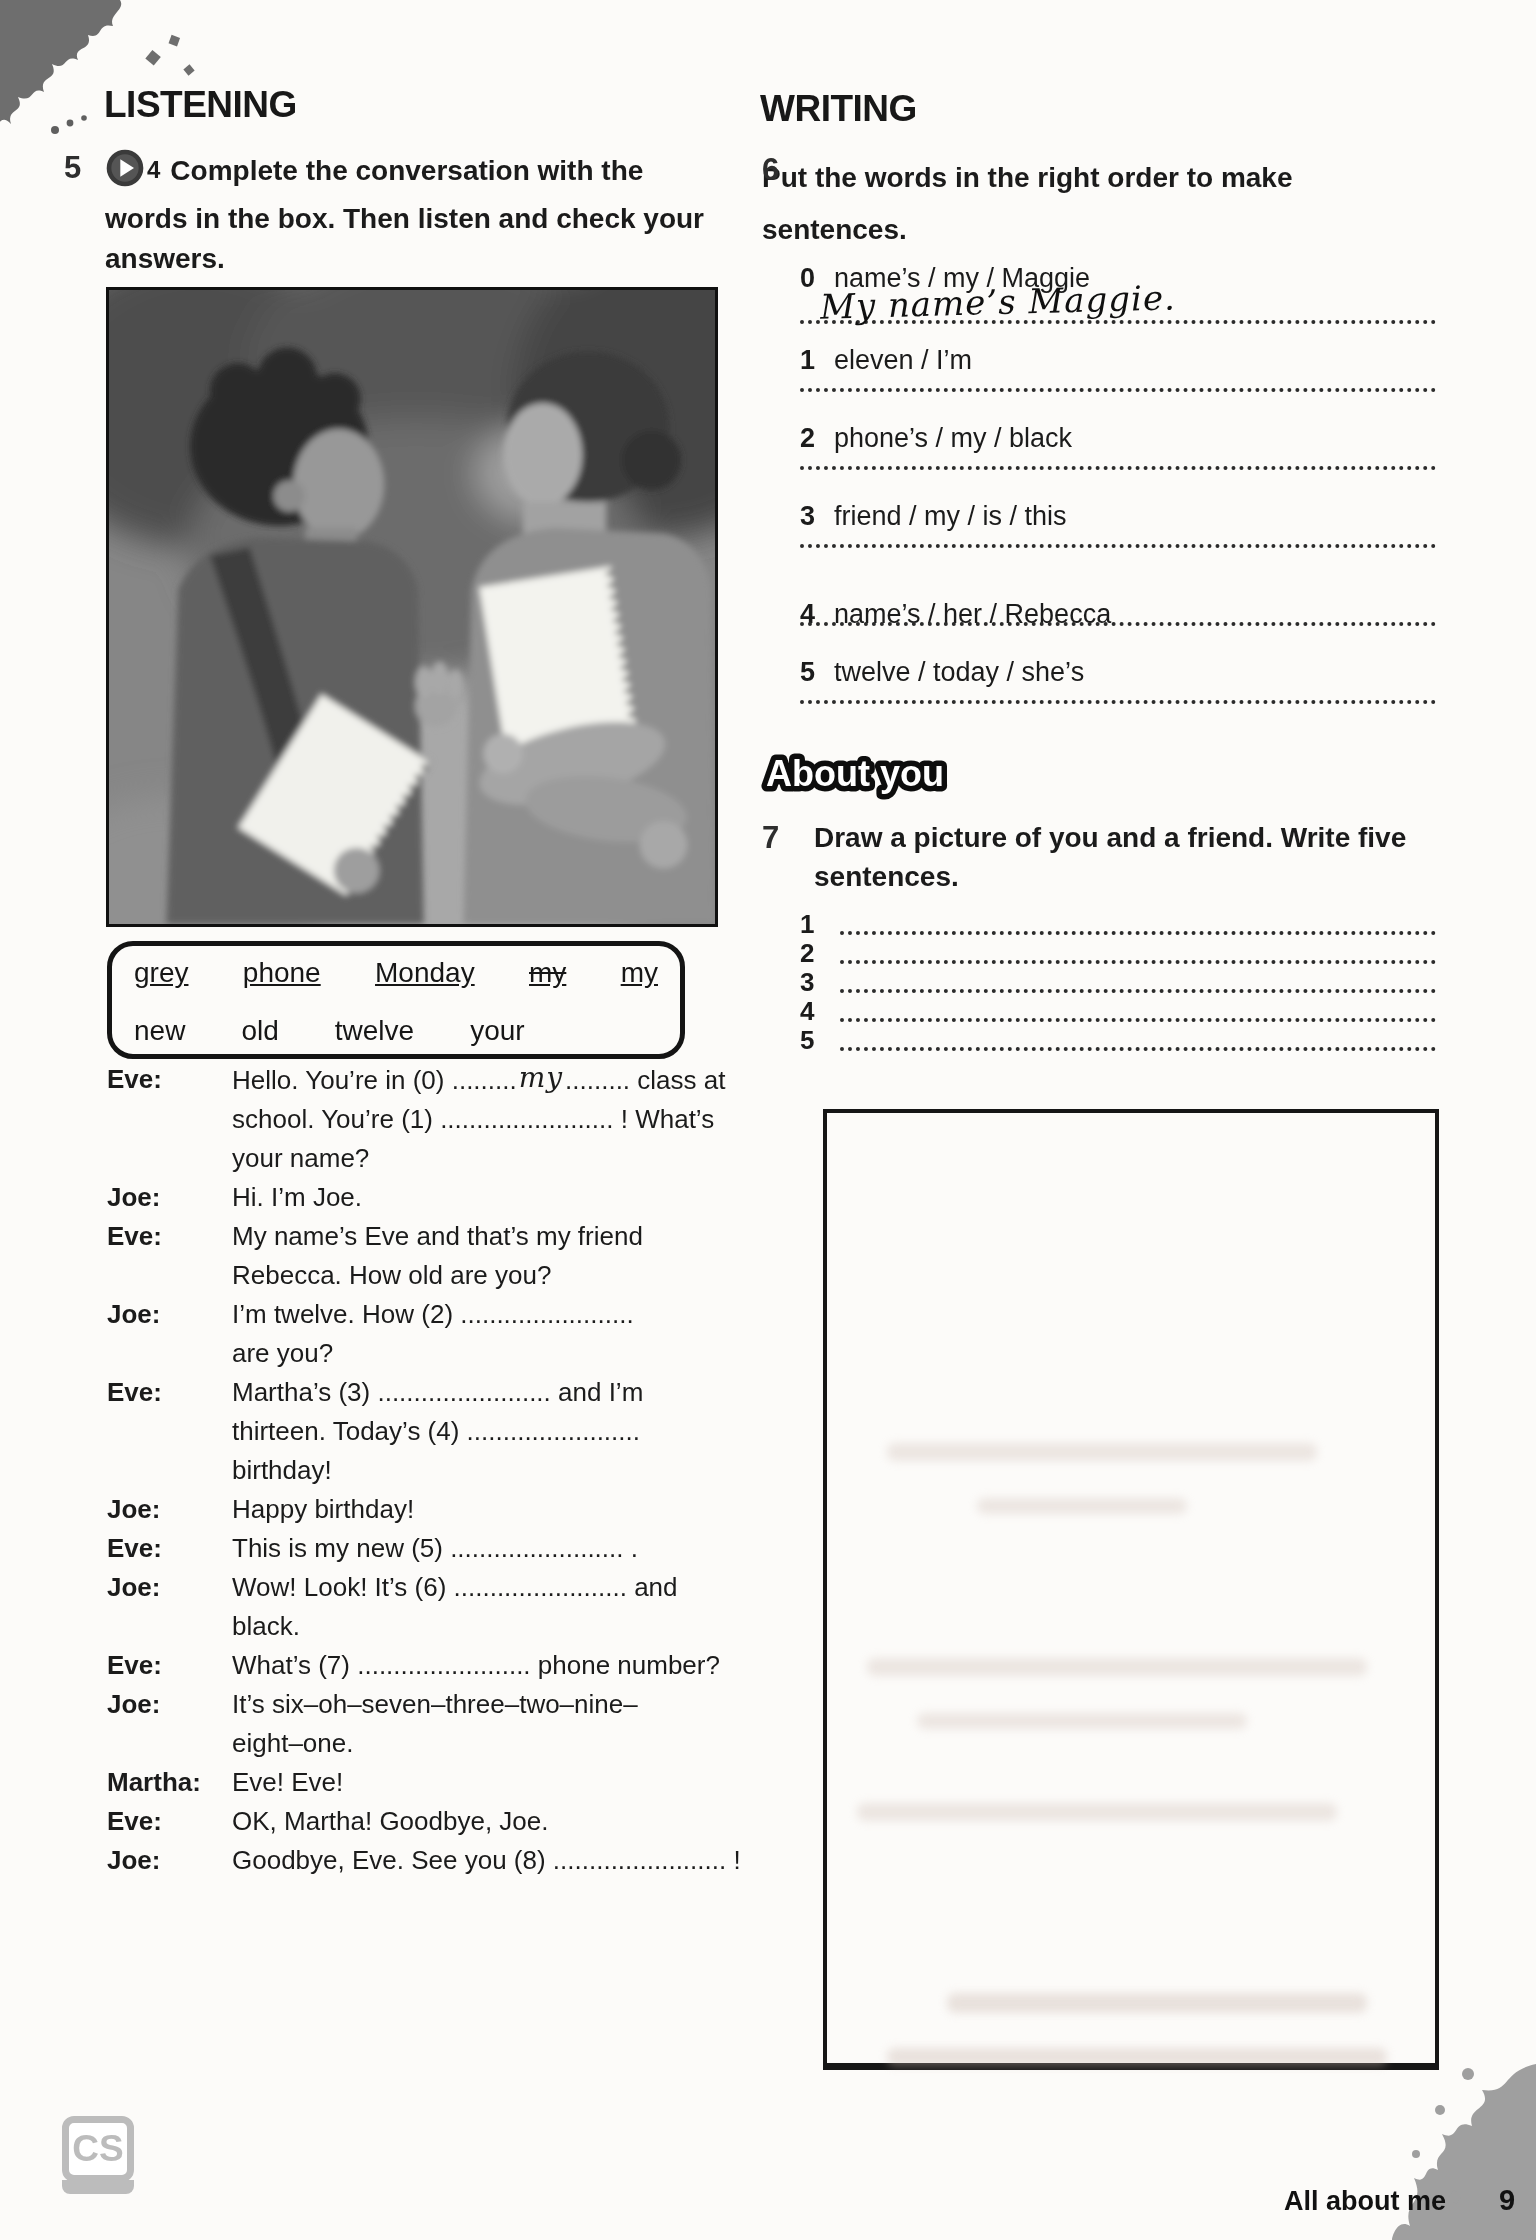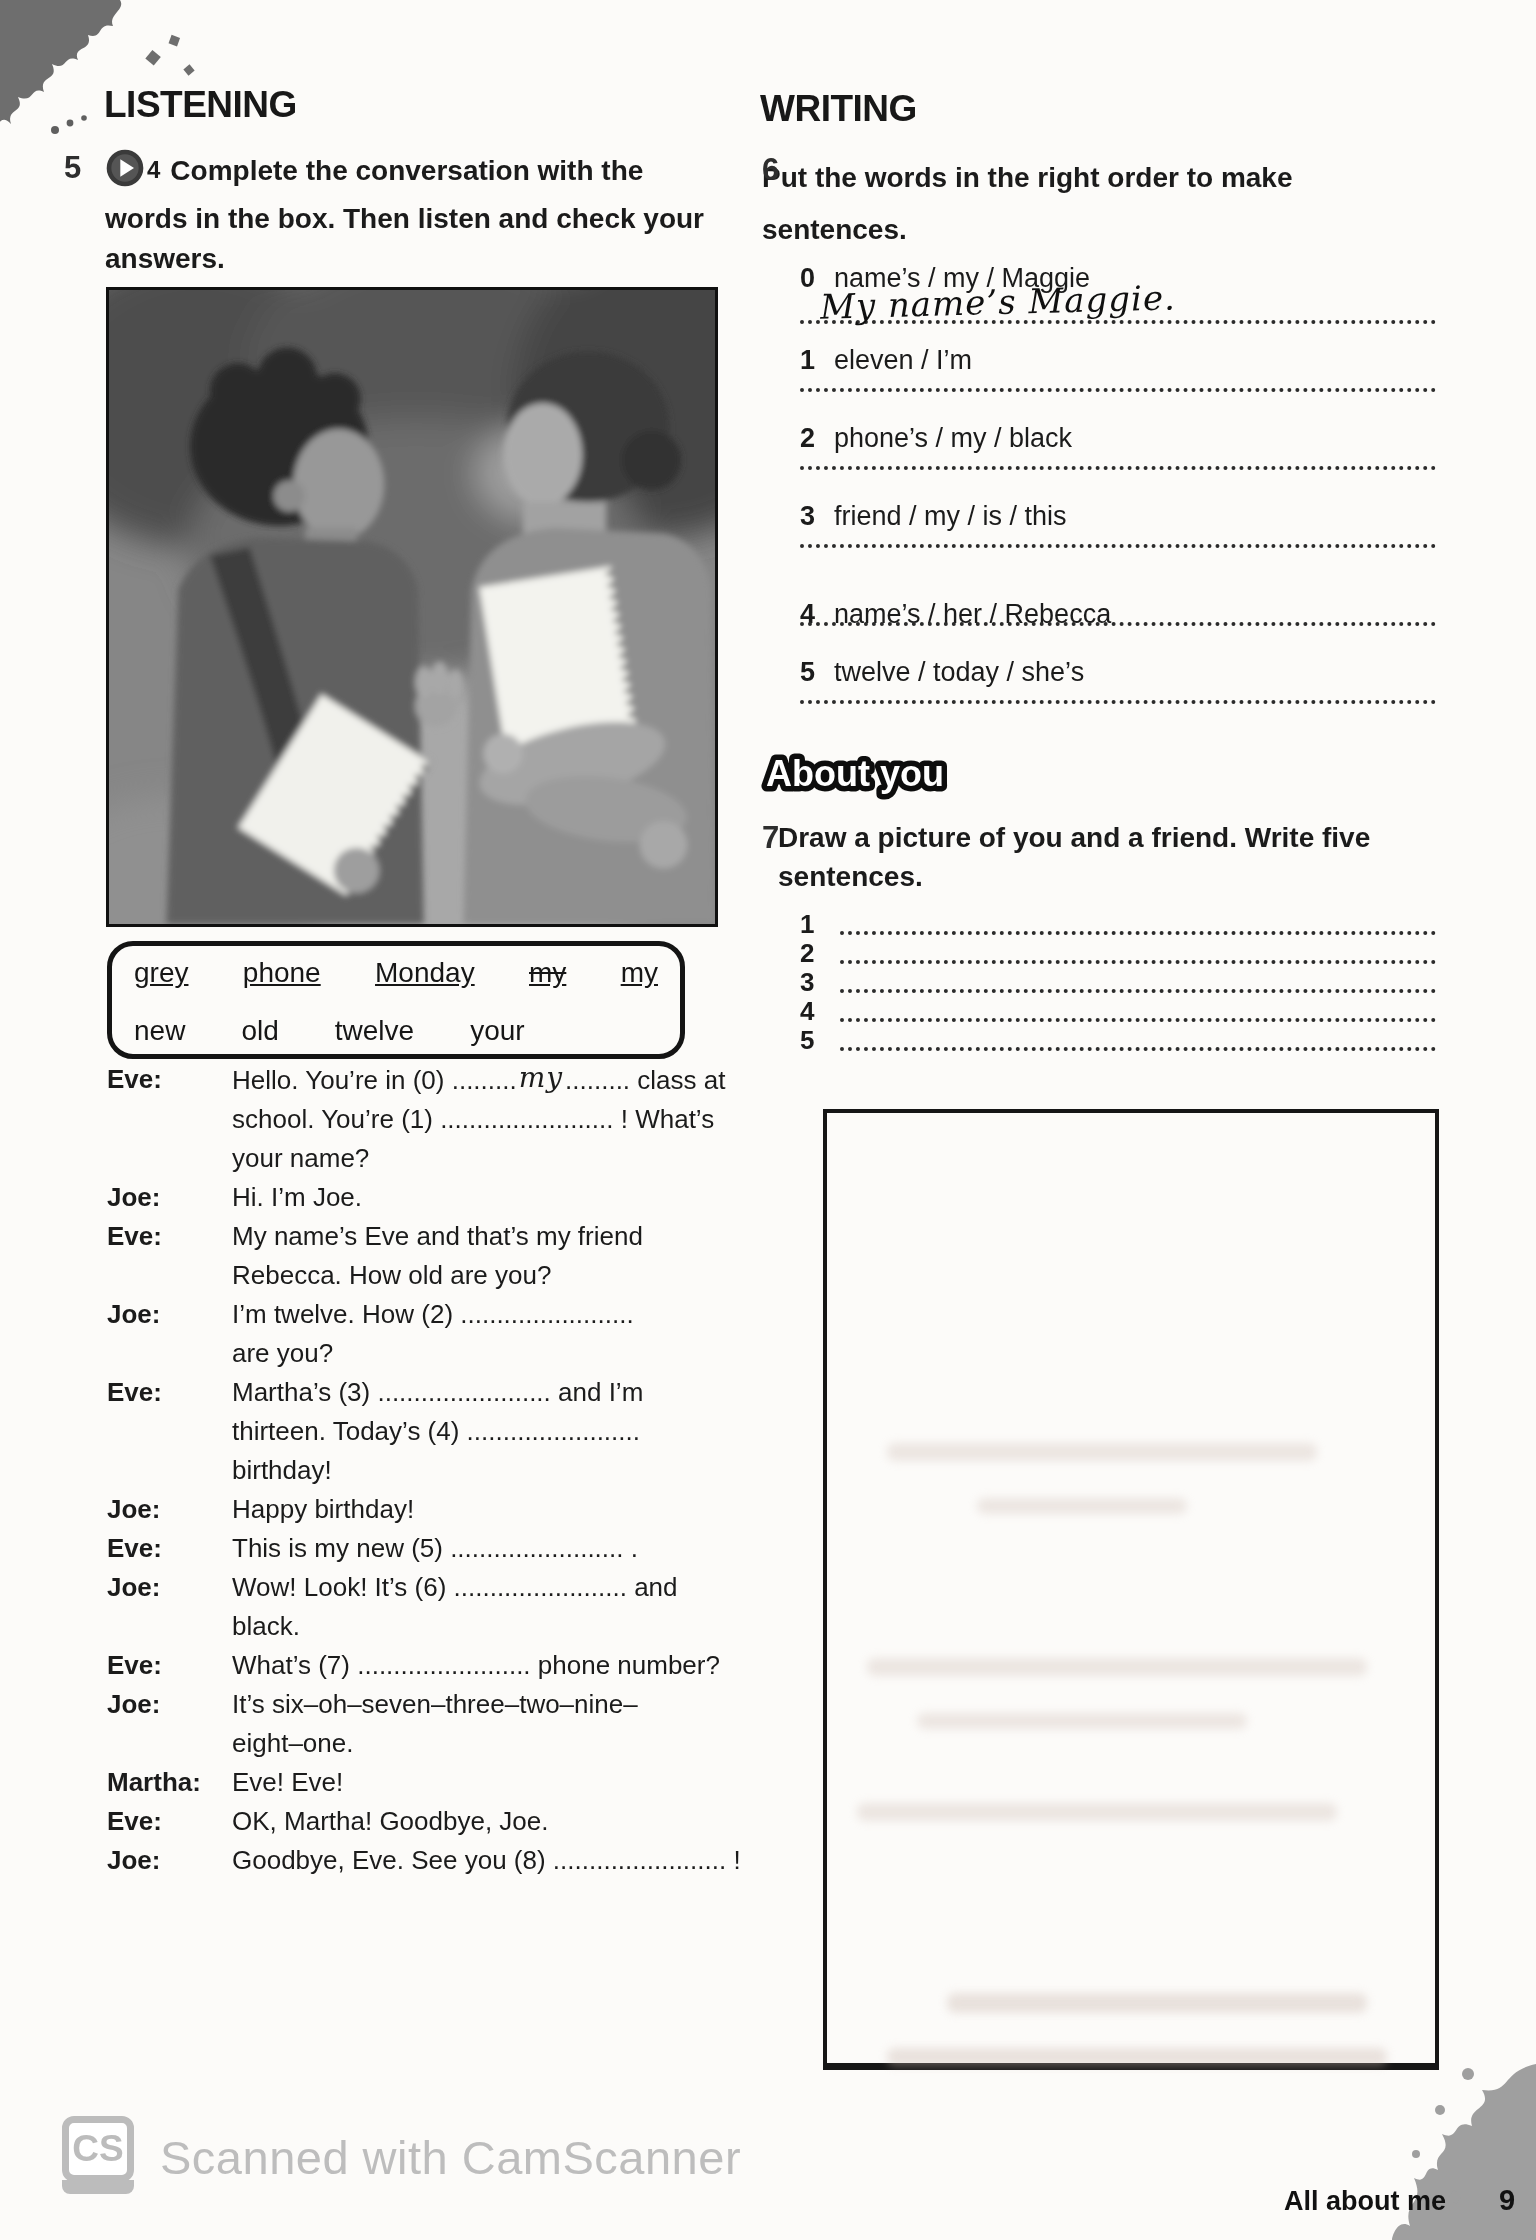--- a/index.html
+++ b/index.html
@@ -69,21 +69,21 @@
   #answer0-hand{
     position:absolute; left:58px; top:130px;
     font-family:"DejaVu Serif", serif; font-style:italic;
     font-size:34px; letter-spacing:1px; transform:rotate(-1.5deg);
     color:#101010; z-index:2;
   }
 
   
   #about-badge{position:absolute; left:756px; top:740px;}
   #ex7{position:absolute; left:762px; top:818px; width:676px; height:240px;}
-  #ex7-instr{margin-left:16px; font-size:28px; font-weight:bold; line-height:39px; white-space:pre-line;}
+  #ex7-instr{margin-left:52px; font-size:28px; font-weight:bold; line-height:39px; white-space:pre-line;}
   .aline{position:absolute; left:38px; width:636px; display:flex; align-items:flex-end; height:30px;}
   .aline .w-num{font-size:26px;}
   .dotflex{flex:1; border-bottom:4px dotted #2b2b2b; margin-bottom:5px; margin-left:6px;}
 
   
   #drawbox{
     position:absolute; left:823px; top:1109px; width:608px; height:950px;
     border:4px solid #161616; border-bottom-width:7px; background:#fcfbf9;
   }
   .bleed{position:absolute; border-radius:8px; filter:blur(5px); opacity:0.33; background:#cdbbb2;}
@@ -352,21 +352,20 @@
     <div class="bleed" style="left:90px;top:600px;width:330px;height:16px;"></div>
     <div class="bleed" style="left:30px;top:690px;width:480px;height:18px;"></div>
     <div class="bleed" style="left:120px;top:880px;width:420px;height:20px; opacity:0.4;"></div>
     <div class="bleed" style="left:60px;top:935px;width:500px;height:18px; opacity:0.4;"></div>
   </div>
 
   <div id="cs-logo">
     <div class="cs-box">CS</div>
     <div class="cs-bar"></div>
   </div>
-  <div id="cs-text">Scanned with CamScanner</div>
 
   <svg class="splotch" style="left:1380px;top:2050px;" width="156" height="190" viewBox="0 0 156 190">
     <path fill="#9f9f9f" d="M156,14 C120,22 132,44 102,40 C114,60 86,56 92,76 C72,68 80,92 62,84 C74,106 52,100 58,120 C42,112 50,136 34,128 C46,156 22,150 30,176 C18,168 12,186 12,190 L156,190 Z"></path>
     <circle cx="60" cy="60" r="5" fill="#9f9f9f"></circle>
     <circle cx="88" cy="24" r="6" fill="#9f9f9f"></circle>
     <circle cx="36" cy="104" r="4" fill="#9f9f9f"></circle>
     <rect x="70" y="142" width="10" height="10" fill="#9f9f9f" transform="rotate(35 75 147)"></rect>
   </svg>
   <div id="footer-label">All about me</div>
   <div id="page-num">9</div>

